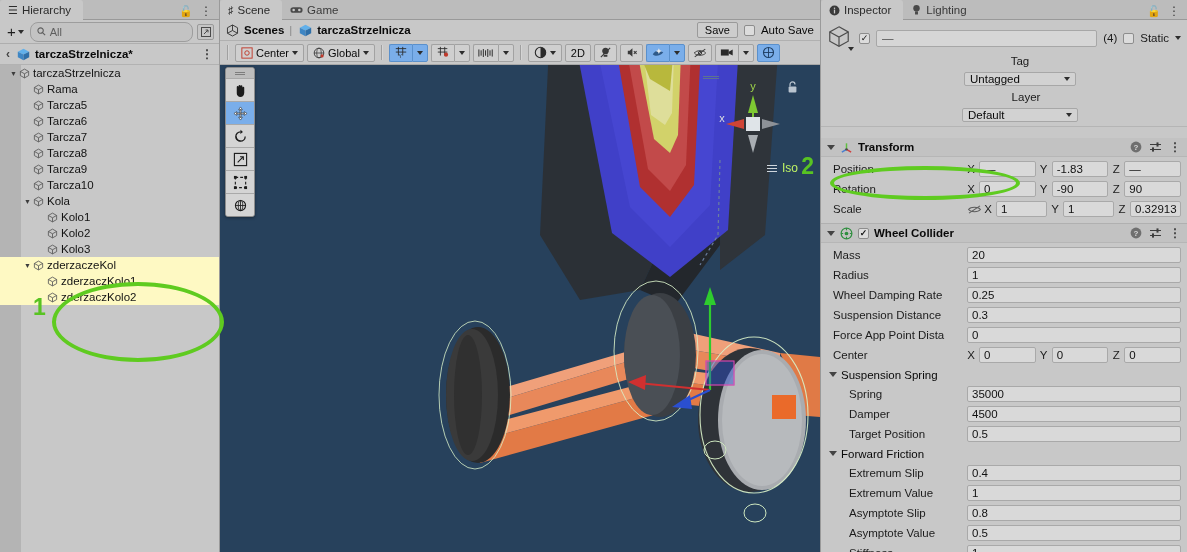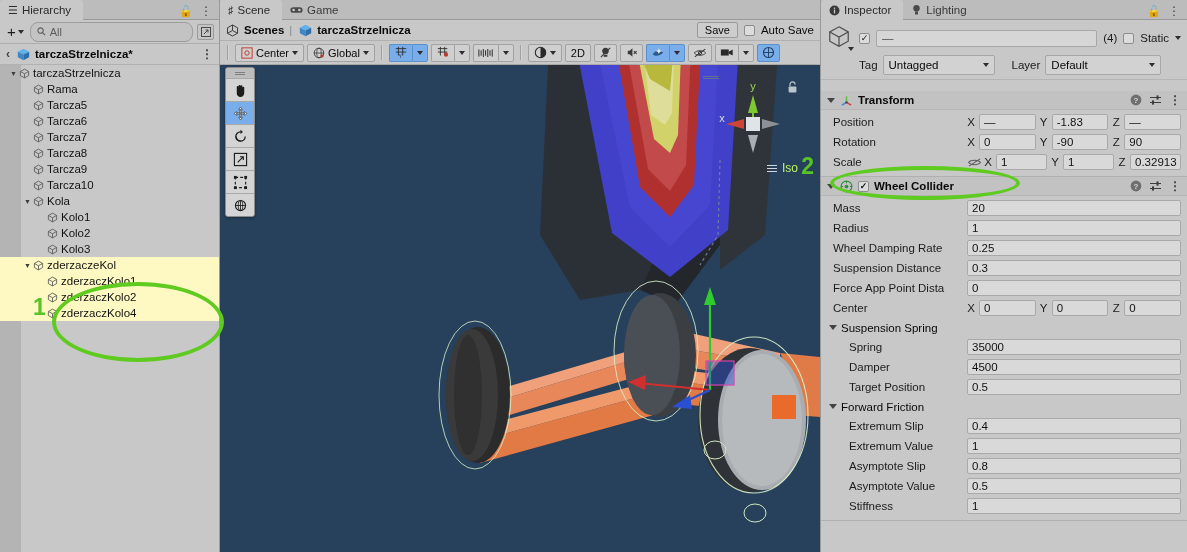--- a/index.html
+++ b/index.html
@@ -88,23 +88,23 @@
   .ellipse { position:absolute; border:4px solid #5fcb20; border-radius:50%; }
 
   
   .inspector { width:367px; height:552px; background:#c8c8c8; display:flex; flex-direction:column;
                border-left:1px solid #9a9a9a; }
   .insp-head { background:#c8c8c8; padding:5px 6px 4px 6px; border-bottom:1px solid #b5b5b5;}
   .insp-row1 { display:flex; align-items:center; gap:6px; }
   .go-icon { width:26px; height:26px; flex:none; position:relative; }
   .name-field { flex:1; height:17px; background:#d6d6d6; border:1px solid #a7a7a7; border-radius:2px;
                 display:flex; align-items:center; padding:0 5px; color:#4a4a4a; font-size:11.5px; }
-  .insp-row2 { display:flex; align-items:center; gap:5px; margin-top:4px; padding-left:32px;}
+  .insp-row2 { display:flex; align-items:center; gap:5px; margin-top:4px; padding-left:32px;flex-direction:column;}
   .lbl-s { font-size:11.5px; color:#1a1a1a; }
-  .dd { height:20px; background:#d2d2d2; border:1px solid #a7a7a7; border-radius:2px; display:flex;
+  .dd { height:14px; background:#d2d2d2; border:1px solid #a7a7a7; border-radius:2px; display:flex;
         align-items:center; padding:0 5px; font-size:11.5px; justify-content:space-between; }
   .comp { border-bottom:1px solid #b0b0b0; }
   .comp-head { height:19px; background:#c2c2c2; display:flex; align-items:center; gap:5px; padding:0 6px;
                font-weight:bold; font-size:11.5px; border-bottom:1px solid #b6b6b6;}
   .comp-head .tools { margin-left:auto; display:flex; align-items:center; gap:7px; }
   .comp-body { padding:2px 6px 4px 6px; background:#c8c8c8; }
   .frow { height:20px; display:flex; align-items:center; gap:0; }
   .fname { width:140px; font-size:11.5px; color:#1c1c1c; padding-left:6px; white-space:nowrap; overflow:hidden;}
   .fname.ind { padding-left:22px; }
   .field { flex:1; height:16px; background:#d9d9d9; border:1px solid #a9a9a9; border-radius:2px;
@@ -296,29 +296,20 @@
             <span class="lbl">zderzaczKolo1</span>
           </div>
           <div class="row sel">
             <span style="display:inline-block;width:36px"></span>
             <span class="tw"></span>
             <svg class="cube" viewBox="0 0 16 16">
   <path d="M8 1.6 L14 5 V11 L8 14.4 L2 11 V5 Z" fill="none" stroke="#5a5a5a" stroke-width="1.25"></path>
   <path d="M2 5 L8 8.4 L14 5 M8 8.4 V14.4" fill="none" stroke="#5a5a5a" stroke-width="1.25"></path>
 </svg>
             <span class="lbl">zderzaczKolo2</span>
-          </div>
-          <div class="row sel">
-            <span style="display:inline-block;width:36px"></span>
-            <span class="tw"></span>
-            <svg class="cube" viewBox="0 0 16 16">
-  <path d="M8 1.6 L14 5 V11 L8 14.4 L2 11 V5 Z" fill="none" stroke="#5a5a5a" stroke-width="1.25"></path>
-  <path d="M2 5 L8 8.4 L14 5 M8 8.4 V14.4" fill="none" stroke="#5a5a5a" stroke-width="1.25"></path>
-</svg>
-            <span class="lbl">zderzaczKolo4</span>
           </div>
         </div>
     </div>
   </div>
 
   <div class="center">
 
     <div class="tabbar">
       <div class="tab active">
         <span style="font-size:11px;">♯</span>

